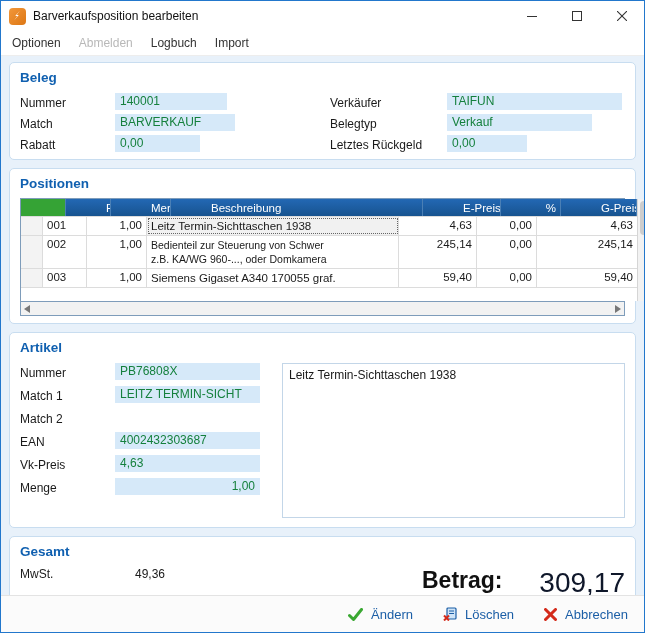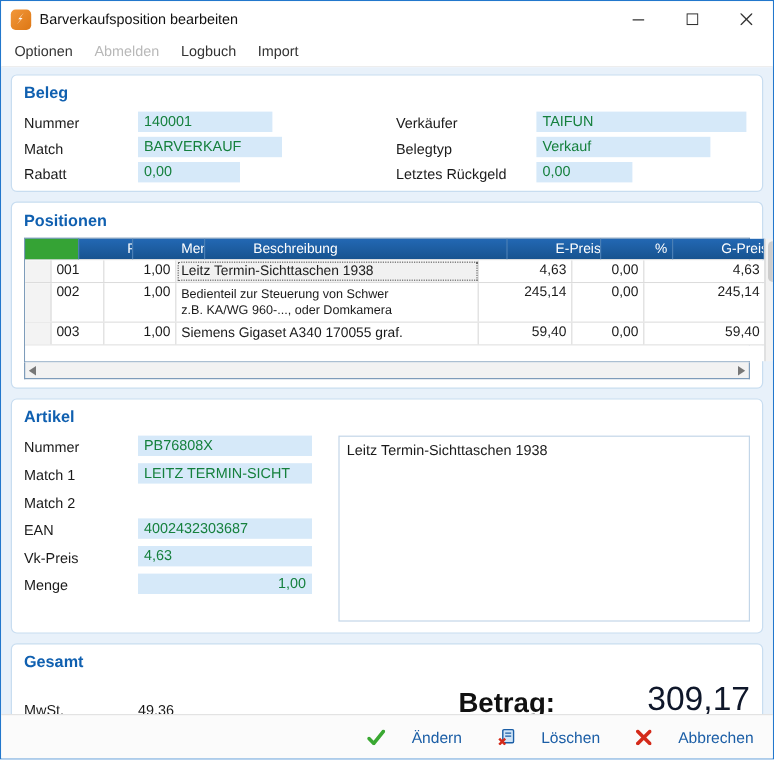--- a/index.html
+++ b/index.html
@@ -73,30 +73,30 @@
   .hscroll { height: 14px; border: 1px solid #7e9cba; border-top: none; background: #f2f2f2; display: flex; align-items: center; justify-content: space-between; padding: 0 3px; }
   .arr { width: 0; height: 0; border-style: solid; }
   .arr-left  { border-width: 4px 6px 4px 0; border-color: transparent #777 transparent transparent; }
   .arr-right { border-width: 4px 0 4px 6px; border-color: transparent transparent transparent #777; }
   
   .artikel-desc {
     position: absolute; left: 272px; right: 10px; top: 30px; bottom: 9px;
     border: 1px solid #c3d6e8; background: #fff; padding: 4px 6px; color: #1a1a1a; overflow: hidden;
   }
   
-  .gesamt-row { display: flex; align-items: flex-end; margin-top: 8px; }
+  .gesamt-row { display: flex; align-items: flex-start; margin-top: 8px; gap: 20px; }
   .betrag-label { font-size: 23px; font-weight: bold; color: #111; margin-left: 167px; }
   .betrag-value { font-size: 28px; font-weight: normal; color: #0f172a; margin-left: auto; }
   .mwst-val { width: 100px; }
   
   .footer {
     height: 37px; flex: 0 0 auto; background: #fbfbfb; border-top: 1px solid #e3e3e3;
     display: flex; align-items: center; justify-content: flex-end; gap: 30px; padding-right: 16px;
   }
-  .action-btn { display: flex; align-items: center; gap: 22px; color: #1b5ea6; font-size: 13px; cursor: default; }
+  .action-btn { display: flex; align-items: center; gap: 8px; color: #1b5ea6; font-size: 13px; cursor: default; }
   .action-btn svg { display: block; }
 </style>
 </head>
 <body>
 
 <div class="window">
 
   <div class="titlebar">
     <div class="app-icon"></div>
     <div class="titlebar-text">Barverkaufsposition bearbeiten</div>

